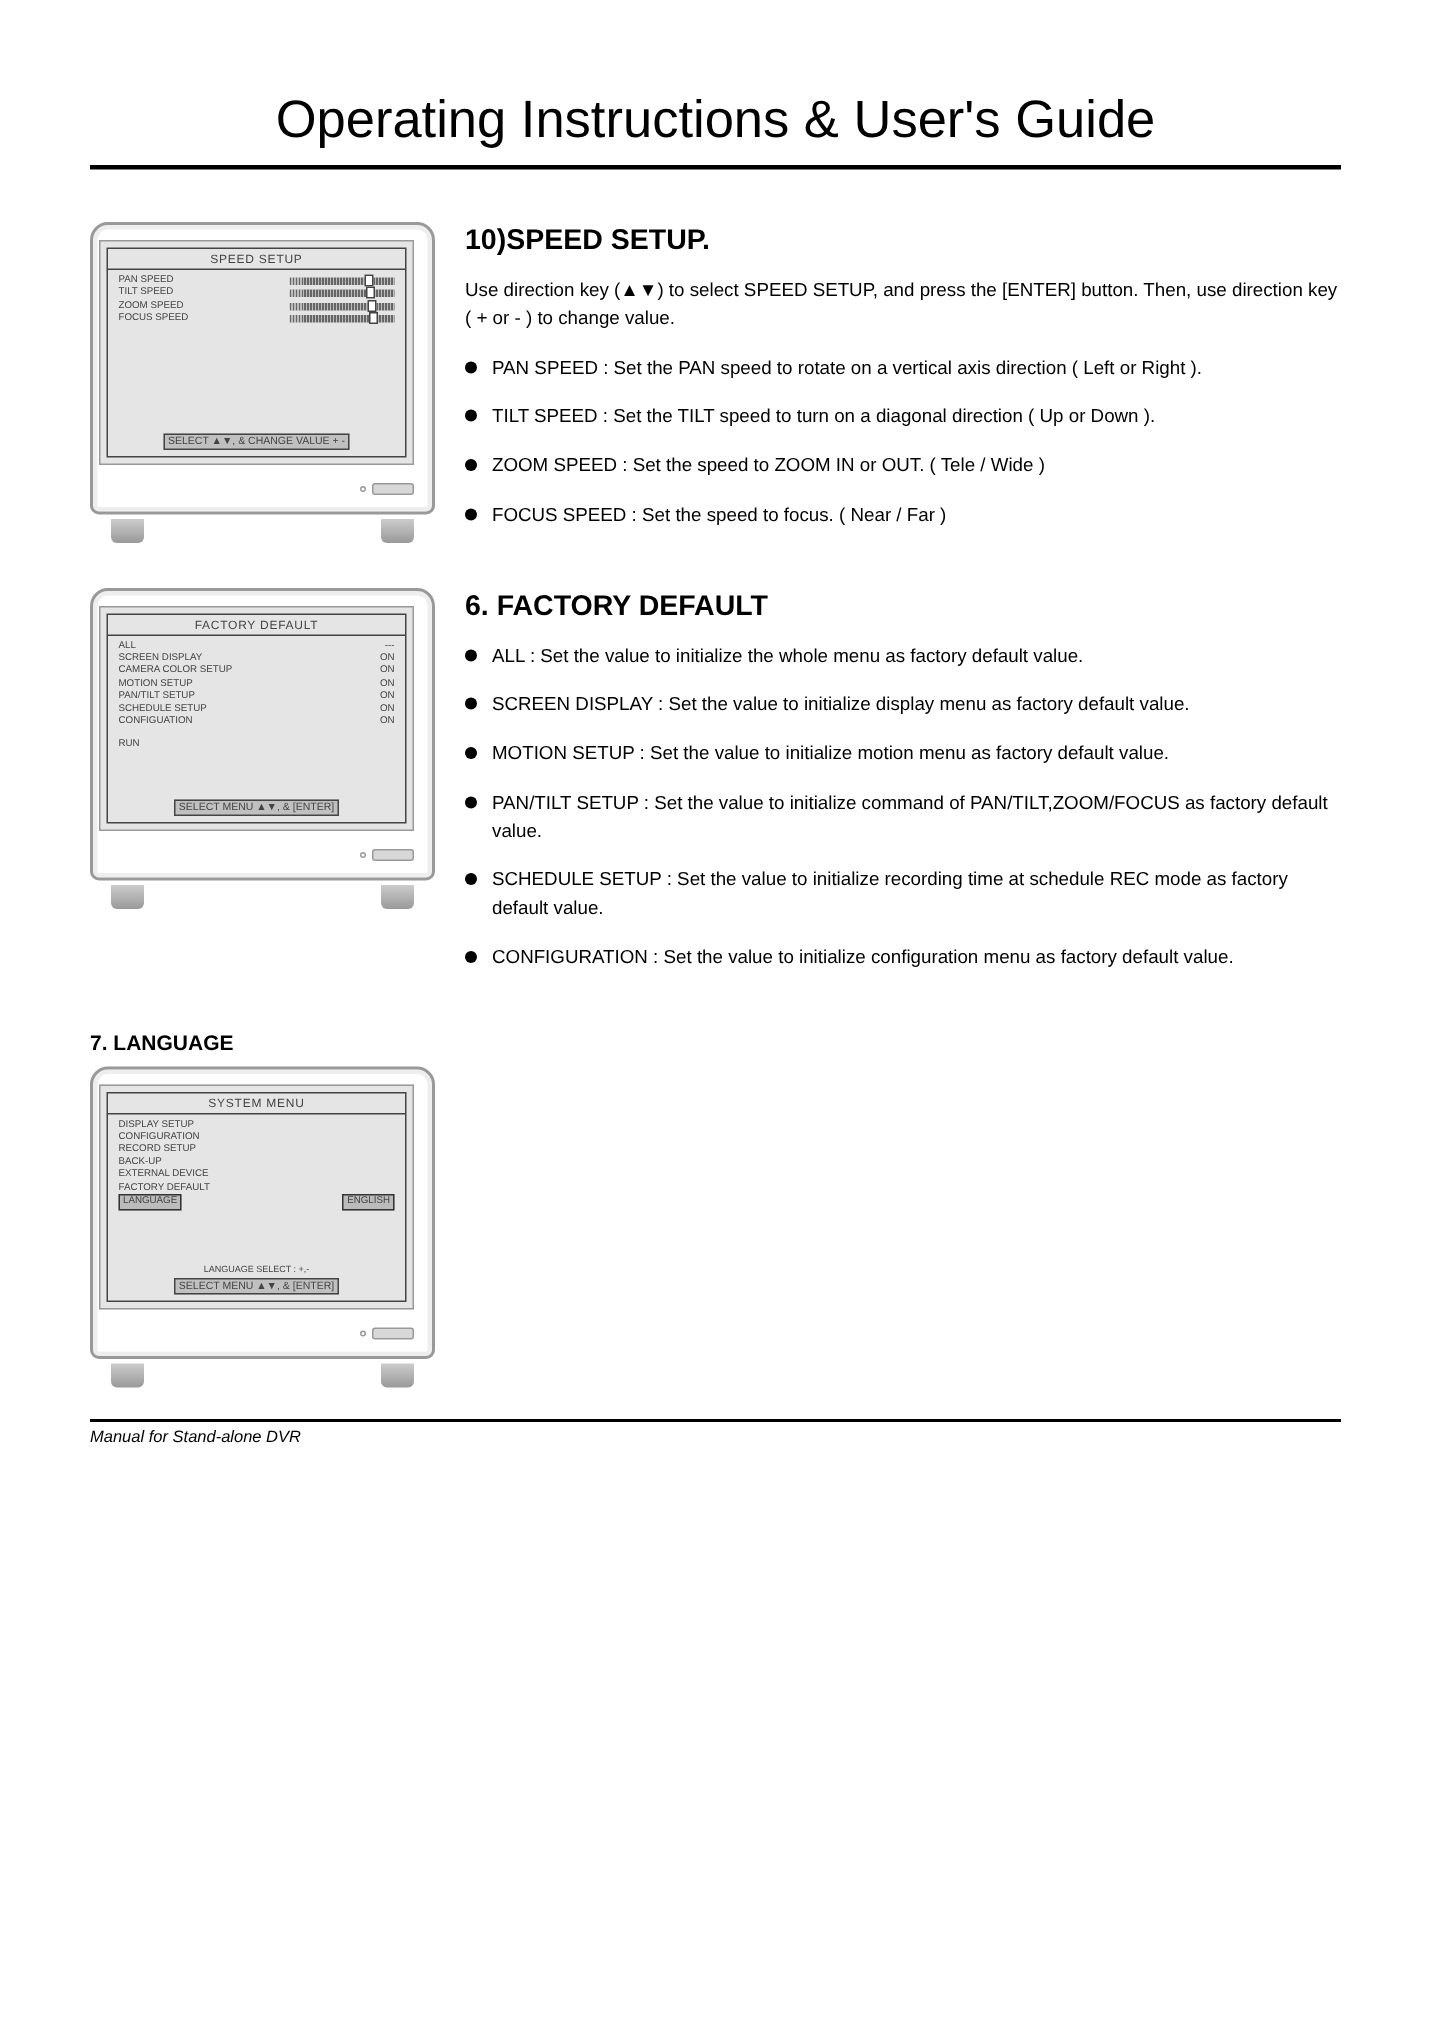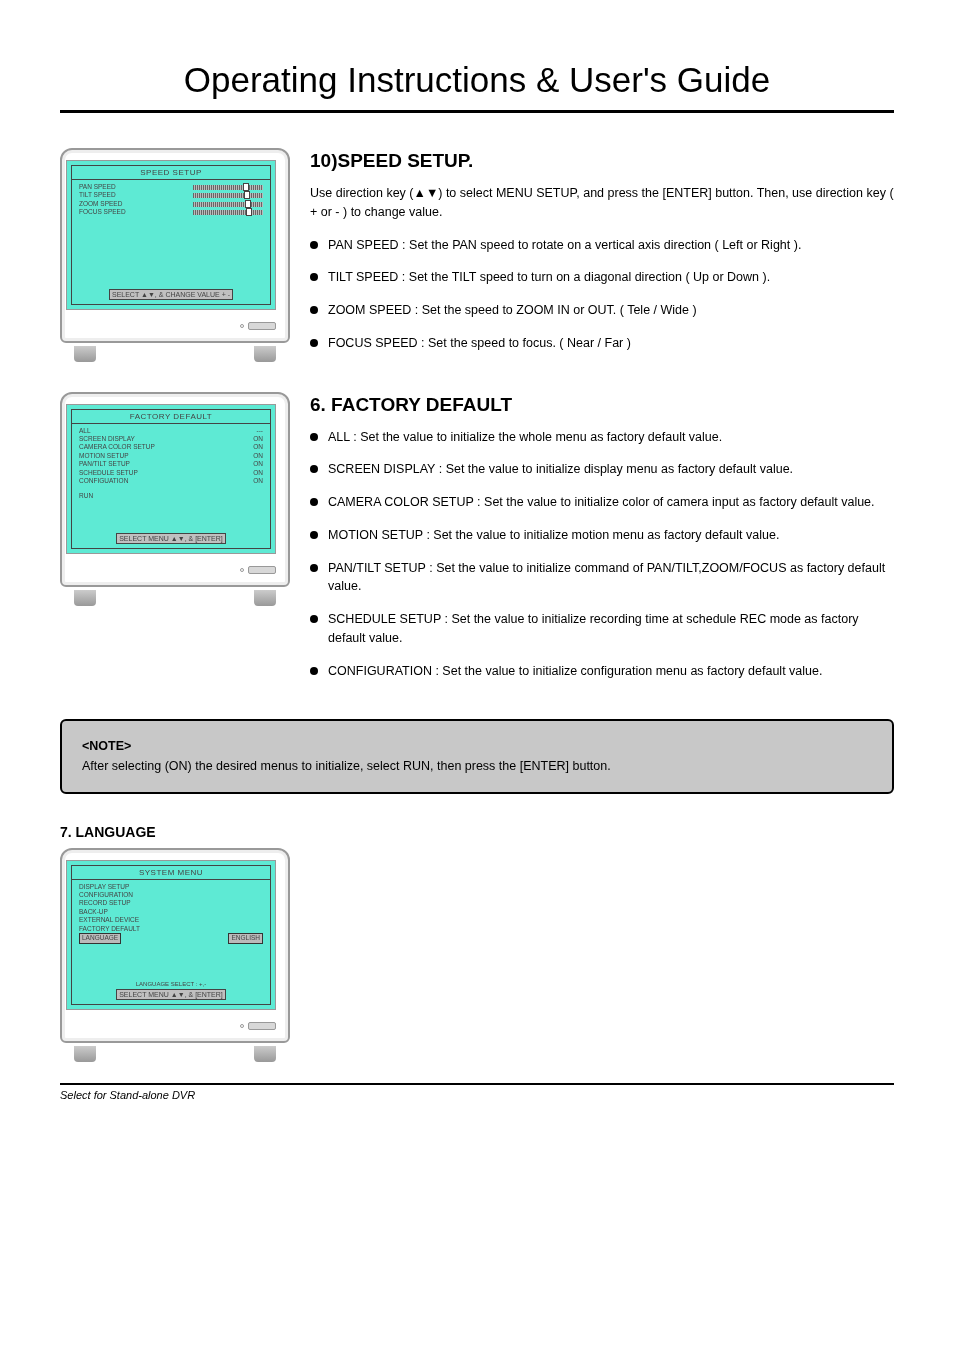--- a/index.html
+++ b/index.html
@@ -59,21 +59,21 @@
     position: relative;
     box-shadow: inset 0 0 0 3px #eee;
   }
   
   .monitor-screen {
     position: absolute;
     top: 10px;
     left: 4px;
     right: 12px;
     height: 150px;
-    background: #5eead4;
+    background: #e5e5e5;
     border: 1px solid #999;
     padding: 4px;
     font-size: 7.5px;
     color: #444;
     overflow: hidden;
   }
   
   .screen-inner {
     border: 1px solid #444;
     height: 100%;
@@ -318,21 +318,21 @@
             <span class="panel-led"></span>
             <span class="panel-slot"></span>
           </div>
         </div>
         <div class="monitor-foot foot-left"></div>
         <div class="monitor-foot foot-right"></div>
       </div>
     </div>
     <div class="content-col">
       <div class="section-heading">10)SPEED SETUP.</div>
-      <div class="instr">Use direction key (▲▼) to select MENU SETUP, and press the [ENTER] button. Then, use direction key ( + or - ) to change value.</div>
+      <div class="instr">Use direction key (▲▼) to select SPEED SETUP, and press the [ENTER] button. Then, use direction key ( + or - ) to change value.</div>
       <ul class="bullet-list" id="speed-bullets">
           <li>PAN SPEED : Set the PAN speed to rotate on a vertical axis direction ( Left or Right ).</li>
           <li>TILT SPEED : Set the TILT speed to turn on a diagonal direction ( Up or Down ).</li>
           <li>ZOOM SPEED : Set the speed to ZOOM IN or OUT. ( Tele / Wide )</li>
           <li>FOCUS SPEED : Set the speed to focus. ( Near / Far )</li>
         </ul>
     </div>
   </div>
 
   <div class="row">
@@ -385,33 +385,28 @@
         </div>
         <div class="monitor-foot foot-left"></div>
         <div class="monitor-foot foot-right"></div>
       </div>
     </div>
     <div class="content-col">
       <div class="section-heading">6. FACTORY DEFAULT</div>
       <ul class="bullet-list" id="factory-bullets">
           <li>ALL : Set the value to initialize the whole menu as factory default value.</li>
           <li>SCREEN DISPLAY : Set the value to initialize display menu as factory default value.</li>
-          <li>CAMERA COLOR SETUP : Set the value to initialize color of camera input as factory default value.</li>
           <li>MOTION SETUP : Set the value to initialize motion menu as factory default value.</li>
           <li>PAN/TILT SETUP : Set the value to initialize command of PAN/TILT,ZOOM/FOCUS as factory default value.</li>
           <li>SCHEDULE SETUP : Set the value to initialize recording time at schedule REC mode as factory default value.</li>
           <li>CONFIGURATION : Set the value to initialize configuration menu as factory default value.</li>
         </ul>
     </div>
   </div>
 
-  <div class="note-box">
-    <div class="note-head">&lt;NOTE&gt;</div>
-    <div>After selecting (ON) the desired menus to initialize, select RUN, then press the [ENTER] button.</div>
-  </div>
 
   <div class="lang-section-title">7. LANGUAGE</div>
 
   <div class="row">
     <div class="monitor-wrapper">
       <div class="monitor">
         <div class="monitor-body">
           <div class="monitor-screen">
             <div class="screen-inner">
               <div>
@@ -439,14 +434,14 @@
             <span class="panel-led"></span>
             <span class="panel-slot"></span>
           </div>
         </div>
         <div class="monitor-foot foot-left"></div>
         <div class="monitor-foot foot-right"></div>
       </div>
     </div>
   </div>
 
-  <div class="footer">Select for Stand-alone DVR</div>
+  <div class="footer">Manual for Stand-alone DVR</div>
 </div>
 
 </body></html>

